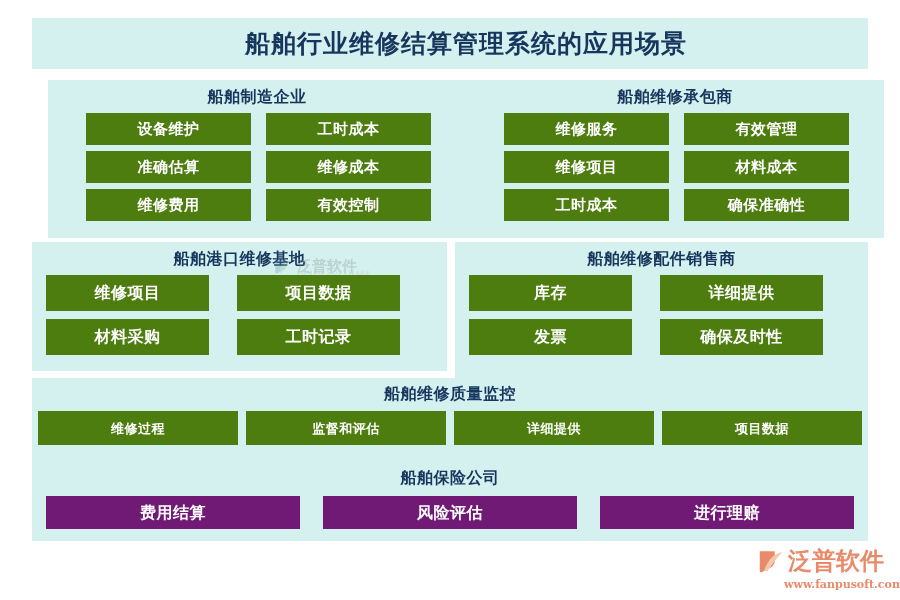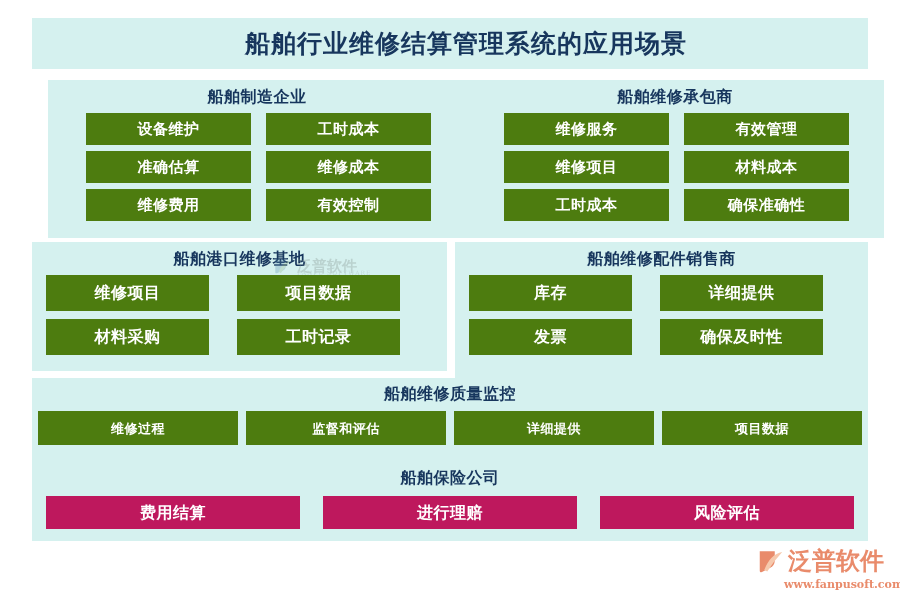--- a/index.html
+++ b/index.html
@@ -59,21 +59,21 @@
   .btn {
     display: flex;
     align-items: center;
     justify-content: center;
     font-weight: bold;
     color: #ffffff;
     line-height: 1;
     letter-spacing: 0.5px;
   }
   .btn-blue { background: #4d7c0f; }
-  .btn-teal { background: #be185d; }
+  .btn-teal { background: #701a75; }
 
   
   #panel-row1 {
     left: 32px;
     top: 80px;
     width: 836px;
     height: 158px;
     margin-left: 16px;
   }
   #panel-row1 .col {
@@ -308,22 +308,22 @@
       <div class="btn btn-blue">监督和评估</div>
       <div class="btn btn-blue">详细提供</div>
       <div class="btn btn-blue">项目数据</div>
     </div>
   </div>
 
   <div class="card" id="card-insurance">
     <div class="card-title">船舶保险公司</div>
     <div class="grid">
       <div class="btn btn-teal">费用结算</div>
+      <div class="btn btn-teal">风险评估</div>
       <div class="btn btn-teal">进行理赔</div>
-      <div class="btn btn-teal">风险评估</div>
     </div>
   </div>
 
   <div id="watermark">
     <svg class="wm-mark" viewBox="0 0 40 40">
       <path d="M20 2 A18 18 0 1 0 20 38 A18 18 0 1 0 20 2 Z" fill="none"></path>
       <path d="M6 8 L6 32 Q6 34 9 33 L20 28 Q25 26 25 20 L25 8 Z" fill="#5b8fb0"></path>
       <path d="M12 30 Q20 12 34 10 Q24 22 16 33 Z" fill="#8fb98c"></path>
     </svg>
     <span class="wm-cn">泛普软件</span>

